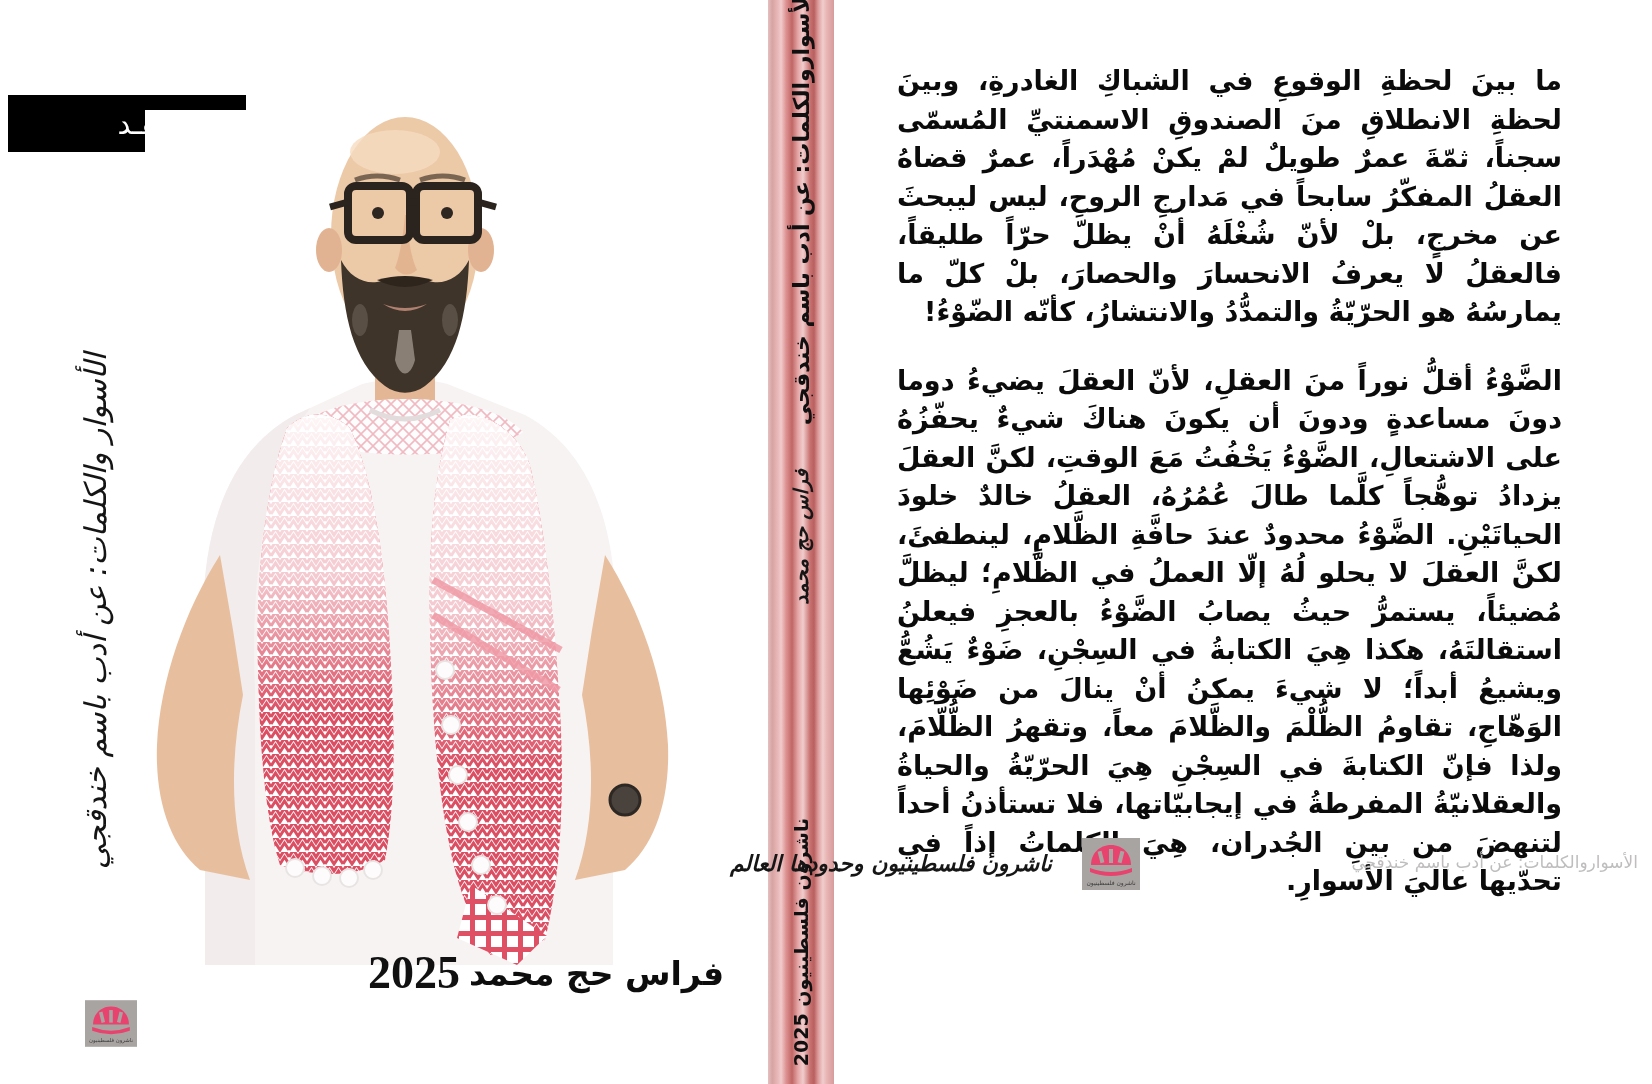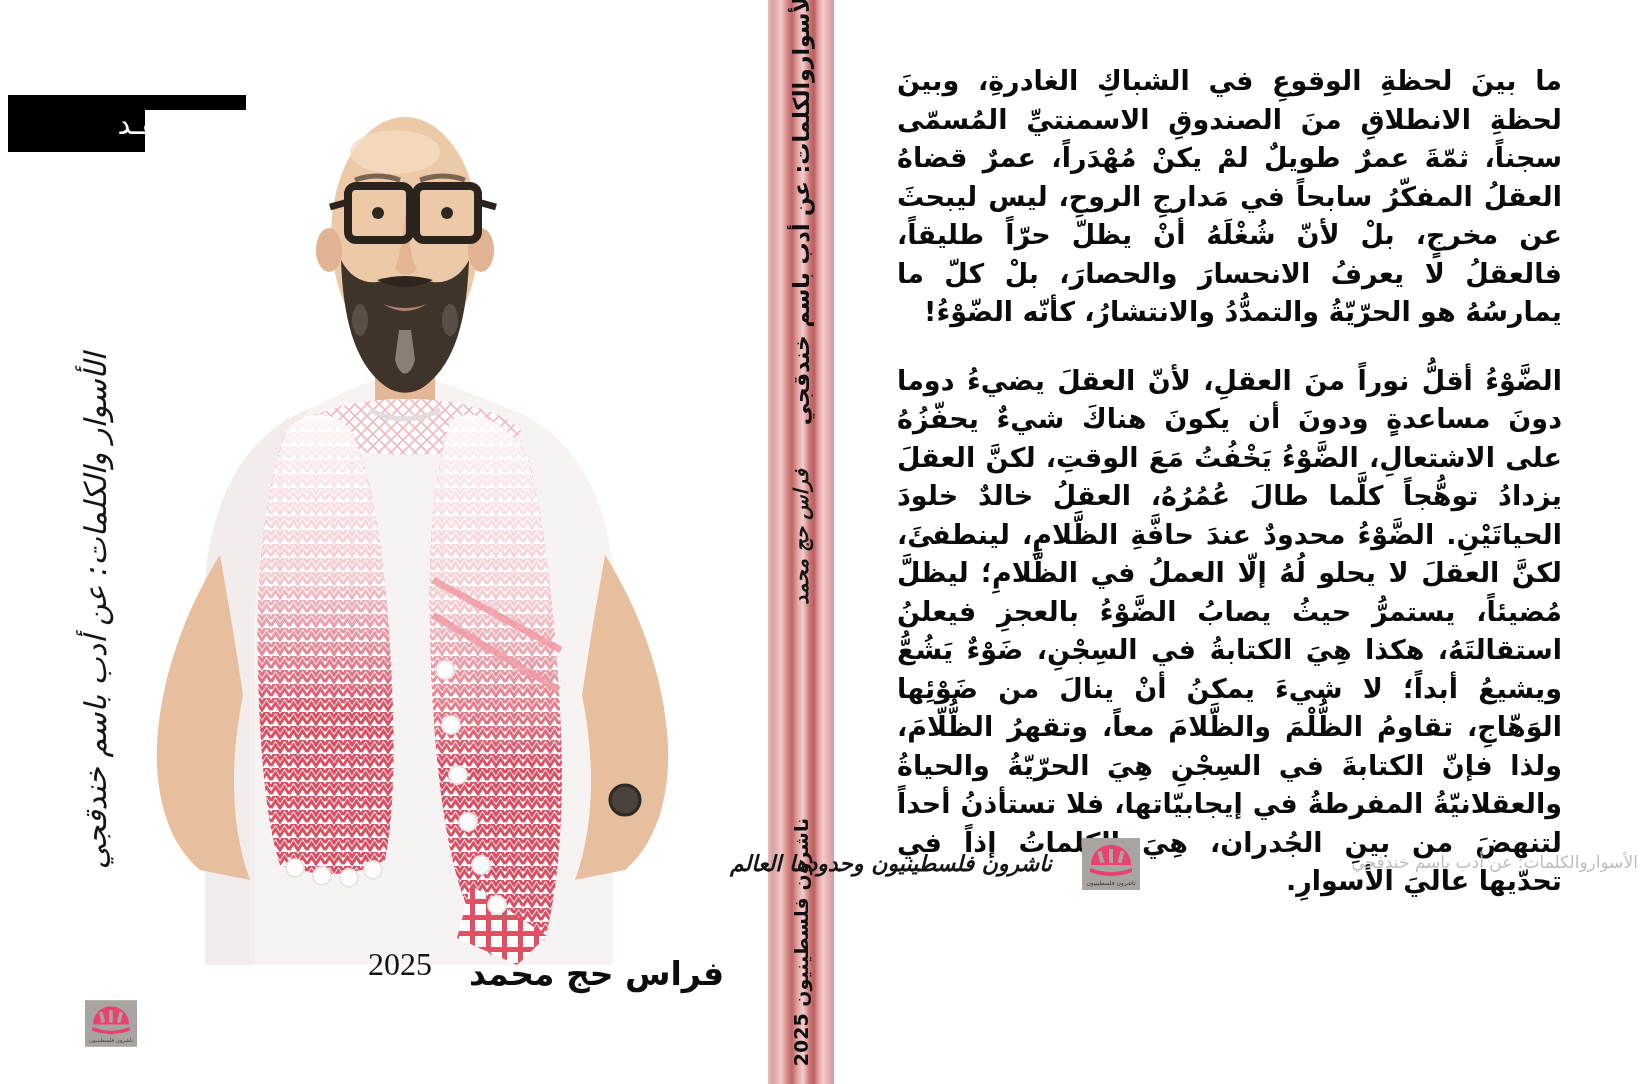--- a/index.html
+++ b/index.html
@@ -17,21 +17,21 @@
   .vtext{
     position:absolute;white-space:nowrap;direction:rtl;
     transform:translate(-50%,-50%) rotate(-90deg);
   }
   .front-vtitle{
     left:95px;top:611px;font-size:30px;font-style:italic;color:#141414;
     letter-spacing:1px;
   }
   .year{
     position:absolute;left:368px;top:946px;font-family:"Liberation Serif", serif;
-    font-size:32px;font-weight:normal;color:#111;
+    font-size:46px;font-weight:bold;color:#111;
   }
   .author-front{
     position:absolute;right:38px;top:954px;font-size:33px;font-weight:bold;
     color:#0d0d0d;direction:rtl;
   }
   .logo-front{position:absolute;left:85px;top:1000px;}
   
   .spine{
     position:absolute;left:768px;top:0;width:66px;height:1084px;
     background:

